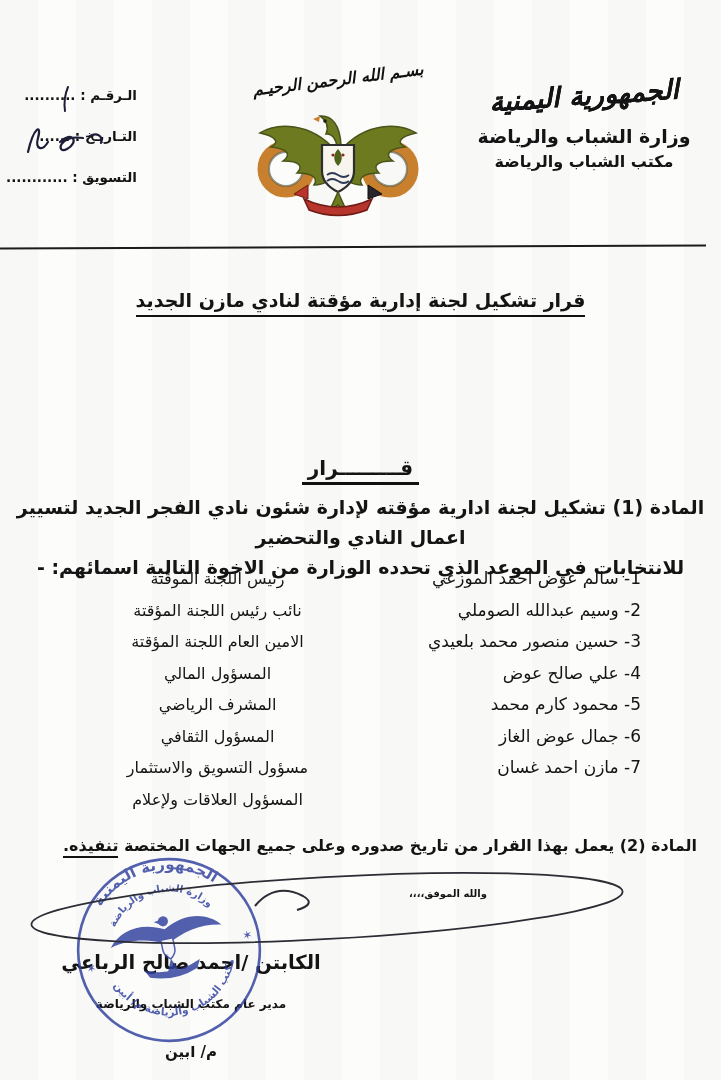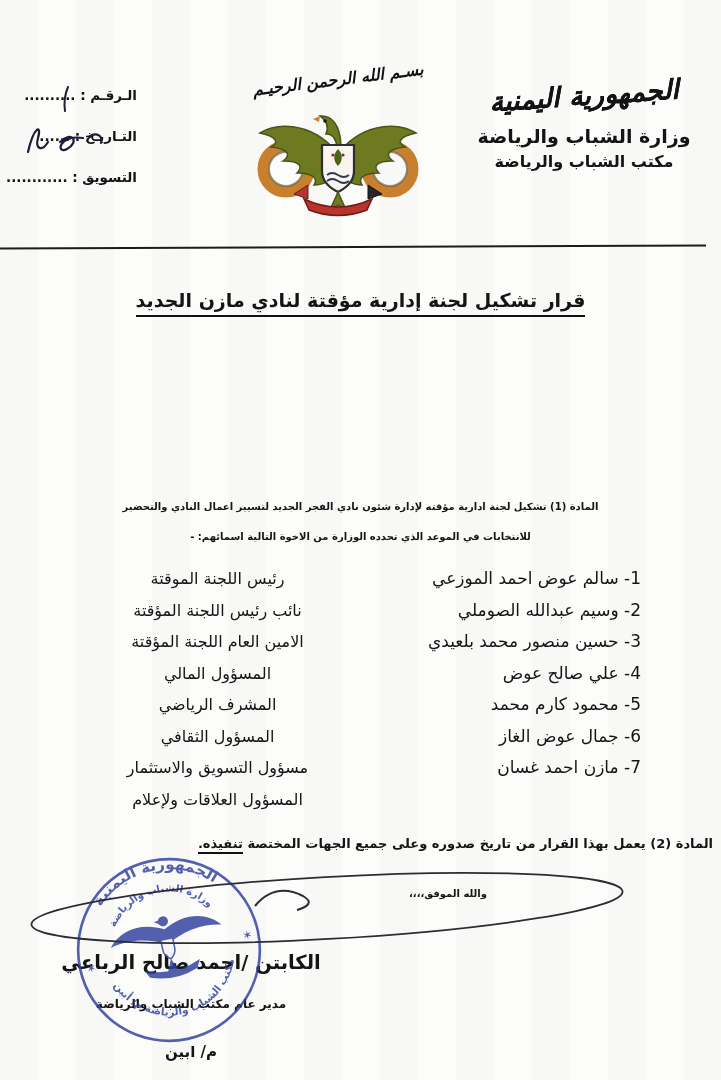--- a/index.html
+++ b/index.html
@@ -29,27 +29,27 @@
   .governorate{ font-weight:bold; font-size:15px; margin-top:4px; }
   .hdr-rule{ position:absolute; top:246px; left:0; width:706px; height:2px; background:#1c1c1c; transform:rotate(-.25deg); }
   
   .doc-title{ position:absolute; top:289px; width:100%; text-align:center; direction:rtl; }
   .doc-title span{ display:inline-block; font-weight:bold; font-size:19px; border-bottom:2.5px solid #111; padding-bottom:4px; }
   .preamble{ position:absolute; top:388px; width:100%; text-align:center; direction:rtl;
              font-weight:bold; font-size:15px; line-height:31px; }
   .decision-hd{ position:absolute; top:456px; width:100%; text-align:center; direction:rtl; }
   .decision-hd span{ display:inline-block; font-weight:bold; font-size:20px; border-bottom:3px solid #111; padding:0 6px 2px; }
   .article1{ position:absolute; top:492px; width:100%; text-align:center; direction:rtl;
-             font-weight:bold; font-size:10px; line-height:30px; }
+             font-weight:bold; font-size:19px; line-height:30px; }
   .names-col{ position:absolute; top:563px; right:80px; direction:rtl; text-align:right;
               font-size:17px; line-height:31.5px; }
   .roles-col{ position:absolute; top:563px; left:95px; width:245px; direction:rtl; text-align:center;
               font-size:16px; line-height:31.5px; }
-  .article2{ position:absolute; top:836px; right:8px; direction:rtl; text-align:right;
-             font-weight:bold; font-size:13px; }
+  .article2{ position:absolute; top:836px; right:24px; direction:rtl; text-align:right;
+             font-weight:bold; font-size:16px; }
   .article2 .u{ border-bottom:2px solid #111; padding-bottom:1px; }
   .closing{ position:absolute; top:888px; right:234px; direction:rtl; font-weight:bold; font-size:10px; }
   .sig-block{ position:absolute; top:948px; left:35px; width:312px; text-align:center; direction:rtl; z-index:2; }
   .sig-name{ font-weight:bold; font-size:19.5px; line-height:30px; }
   .sig-title{ font-weight:bold; font-size:12px; margin-top:19px; }
   .sig-region{ font-weight:bold; font-size:15px; margin-top:32px; }
   .stamp{ position:absolute; left:62px; top:852px; z-index:3; opacity:.82; }
   .pen-ellipse{ position:absolute; left:15px; top:856px; z-index:4; }
 </style>
 </head>
@@ -108,20 +108,21 @@
     <div class="republic">الجمهورية اليمنية</div>
     <div class="ministry">وزارة الشباب والرياضة</div>
     <div class="office">مكتب الشباب والرياضة</div>
   </div>
 
   <div class="hdr-rule"></div>
 
   <div class="doc-title"><span>قرار تشكيل لجنة إدارية مؤقتة لنادي مازن الجديد</span></div>
 
 
+  <div class="decision-hd"><span>قـــــــــرار</span></div>
 
   <div class="article1">
     <div>المادة (1) تشكيل لجنة ادارية مؤقته لإدارة شئون نادي الفجر الجديد لتسيير اعمال النادي والتحضير</div>
     <div>للانتخابات في الموعد الذي تحدده الوزارة من الاخوة التالية اسمائهم: -</div>
   </div>
 
   <div class="names-col">
     <div>1- سالم عوض احمد الموزعي</div>
     <div>2- وسيم عبدالله الصوملي</div>
     <div>3- حسين منصور محمد بلعيدي</div>

